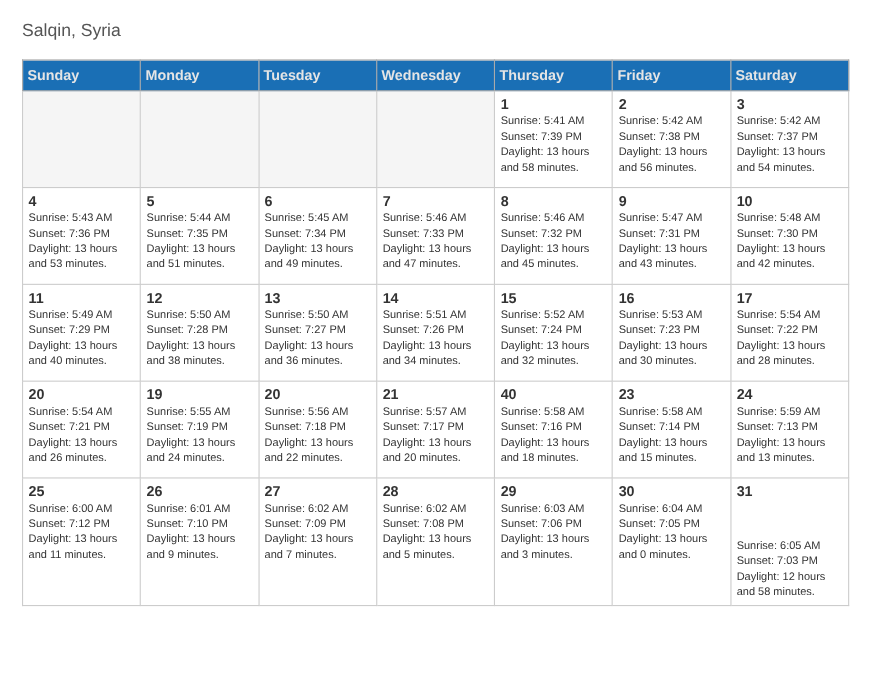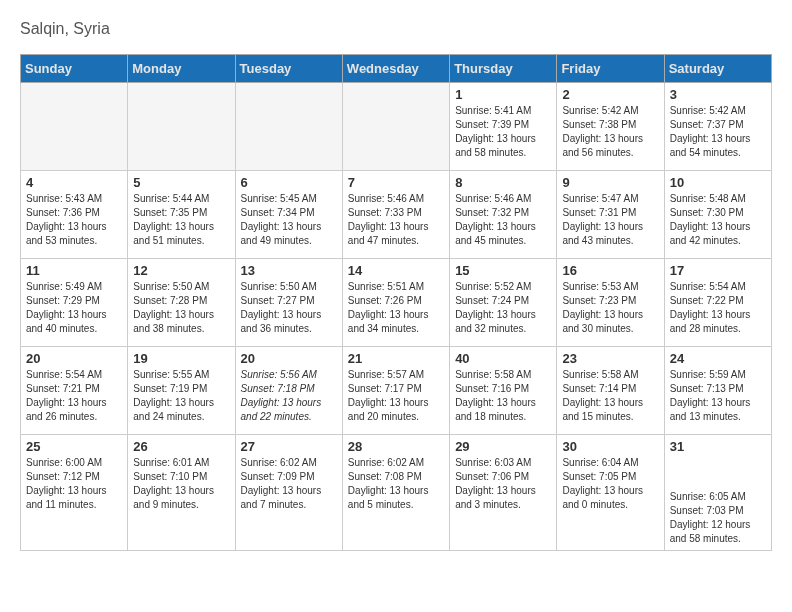--- a/index.html
+++ b/index.html
@@ -252,21 +252,21 @@
         </td>
         <td>
           <span class="day-num">19</span>
           <div class="day-info" style="white-space: pre-line;">Sunrise: 5:55 AM
 Sunset: 7:19 PM
 Daylight: 13 hours
 and 24 minutes.</div>
         </td>
         <td>
           <span class="day-num">20</span>
-          <div class="day-info" style="white-space: pre-line; font-style: italic;">Sunrise: 5:56 AM
+          <div class="day-info" style="white-space: pre-line;">Sunrise: 5:56 AM
 Sunset: 7:18 PM
 Daylight: 13 hours
 and 22 minutes.</div>
         </td>
         <td>
           <span class="day-num">21</span>
           <div class="day-info" style="white-space: pre-line;">Sunrise: 5:57 AM
 Sunset: 7:17 PM
 Daylight: 13 hours
 and 20 minutes.</div>

